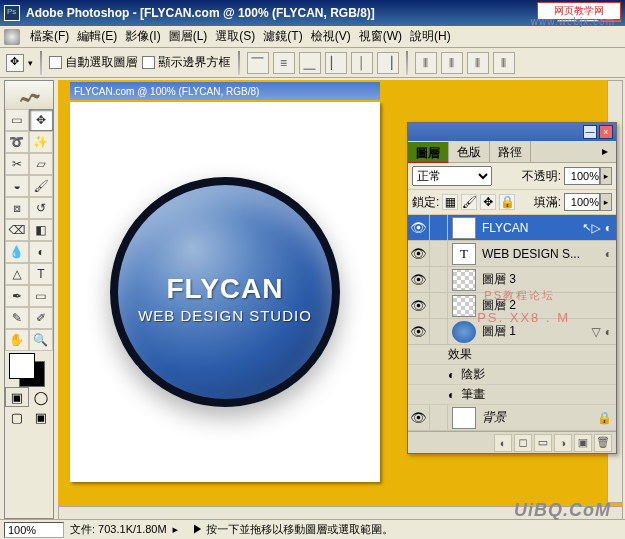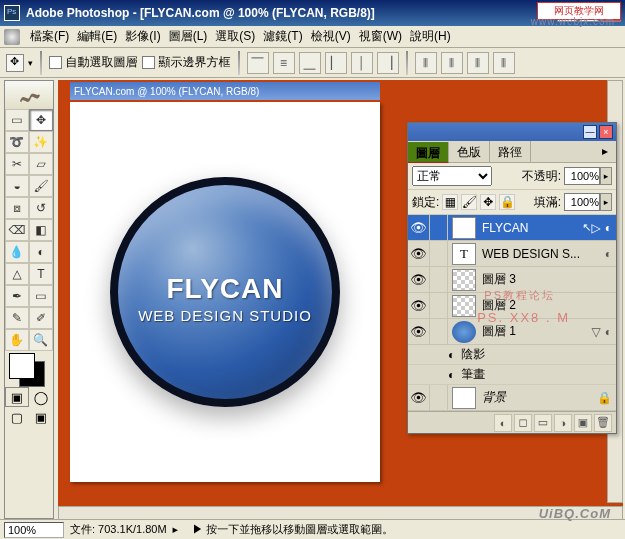--- a/index.html
+++ b/index.html
@@ -38,21 +38,21 @@
 .toolgrid .tbtn { height: 22px; border: 1px solid #c8c4b4; background:#f0eee2; display:flex; align-items:center; justify-content:center; font-size:12px; color:#333; cursor:pointer; position:relative; }
 .toolgrid .tbtn.sel { background:#fff; border-color:#888; box-shadow: inset 1px 1px 2px #888; }
 .swatches { height: 36px; display:flex; align-items:center; justify-content:center; position:relative; }
 .swatches .fg { width: 26px; height:26px; background:#fff; border:1px solid #000; position:absolute; top:2px; left:4px; z-index:2;}
 .swatches .bg { width: 26px; height:26px; background:#000; border:1px solid #666; position:absolute; top:10px; left:14px; }
 .mode-row { height: 20px; display:grid; grid-template-columns:1fr 1fr; }
 .mode-row .m { display:flex; align-items:center; justify-content:center; font-size:13px; }
 .mode-row .m.act { border:1px solid #888; }
 
 
-.canvas-area { flex:1; background:#c2410c; position:relative; margin: 2px 2px 0 4px; }
+.canvas-area { flex:1; background:#eab308; position:relative; margin: 2px 2px 0 4px; }
 .doc { position:absolute; top:22px; left:12px; width:310px; height:380px; background:#fff; box-shadow: 2px 2px 3px rgba(0,0,0,.4); display:flex; align-items:center; justify-content:center; }
 .doc-titlebar { position:absolute; top:2px; left:12px; width:310px; height:18px; background:linear-gradient(#4c79c7,#7aa0dd); display:flex; align-items:center; padding:0 4px; font-size:10px; color:#fff; }
 .sphere { width:230px; height:230px; border-radius:50%; background: radial-gradient(circle at 35% 30%, #9db8d9 0%, #5b86c3 30%, #2a5aa8 60%, #1c3766 100%); border: 8px solid #0a1020; position:relative; box-shadow: 0 10px 25px rgba(0,0,0,.3), inset 0 18px 25px rgba(255,255,255,.35); text-align:center; color:#fff; }
 .sphere .t1 { position:absolute; top:88px; width:100%; font-size:28px; font-weight:bold; letter-spacing:1px; text-shadow:1px 1px 2px rgba(0,0,0,.5); }
 .sphere .t2 { position:absolute; top:122px; width:100%; font-size:15px; letter-spacing:1px; text-shadow:1px 1px 1px rgba(0,0,0,.5); }
 .scroll-h { position:absolute; bottom:-3px; left:0; right:0; height:16px; background:#e8e5d6; border:1px solid #aca899; }
 .scroll-v { position:absolute; top:0; right:0; width:16px; bottom:16px; background:#e8e5d6; border:1px solid #aca899; }
 
 
 .layers { position:absolute; top:122px; right:8px; width:210px; background:#ece9d8; border:1px solid #6d6d6d; box-shadow:2px 2px 4px rgba(0,0,0,.3); font-size:12px; }
@@ -87,21 +87,21 @@
 .lp-footer .fb { width:18px;height:18px;border:1px solid #c4c0ae;background:#ece9d8;display:flex;align-items:center;justify-content:center;font-size:11px;color:#555; }
 
 
 .statusbar { position:absolute; bottom:0; left:0; right:0; height:20px; background:#ece9d8; border-top:1px solid #aca899; display:flex; align-items:center; font-size:11px; padding:0 4px; gap:6px; }
 .statusbar .zoom { width:60px; border:1px inset #aaa; padding:1px 3px; background:#fff; }
 .statusbar .hint { flex:1; padding-left:8px; }
 
 
 .wm1 { position:absolute; top:2px; right:4px; font-size:10px; color:#c33; background:#fff; padding:1px 16px; border:1px solid #c33; z-index:50; }
 .wm1b { position:absolute; top:16px; right:10px; font-size:10px; color:#88a; z-index:50; letter-spacing:1px; }
-.wm2 { position:absolute; bottom:18px; right:14px; font-size:13px; color:#8c8c8c; font-style:italic; font-weight:bold; z-index:50; letter-spacing:1px; }
+.wm2 { position:absolute; bottom:18px; right:14px; font-size:18px; color:#8c8c8c; font-style:italic; font-weight:bold; z-index:50; letter-spacing:1px; }
 .wm3 { position:absolute; top:288px; right:70px; font-size:11px; color:#c55; z-index:40; opacity:.65; letter-spacing:2px; }
 .wm3b { position:absolute; top:310px; right:55px; font-size:13px; color:#d44; z-index:40; opacity:.6; letter-spacing:2px; }
 </style>
 </head>
 <body>
 
 <div class="titlebar">
   <div class="ps-icon"></div>
   <div class="title-txt">Adobe Photoshop - [FLYCAN.com @ 100% (FLYCAN, RGB/8)]</div>
   <div class="winbtns">
@@ -278,20 +278,23 @@
       <div class="eye">👁</div>
       <div class="linkcol"></div>
       <div class="thumb blue"></div>
       <div class="name">圖層 1</div>
       <div class="extras">
           <span>▽</span>
           <span>◐</span>
         </div>
     </div>
     <div class="effect">
+        <span>效果</span>
+      </div>
+    <div class="effect">
         <span>◐</span>
         <span>陰影</span>
       </div>
     <div class="effect">
         <span>◐</span>
         <span>筆畫</span>
       </div>
     <div class="layer">
       <div class="eye">👁</div>
       <div class="linkcol"></div>

